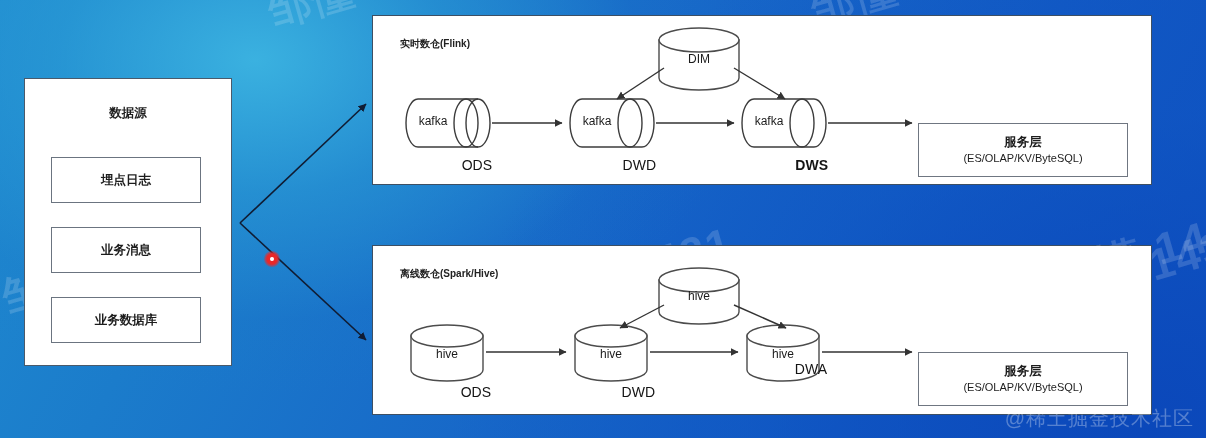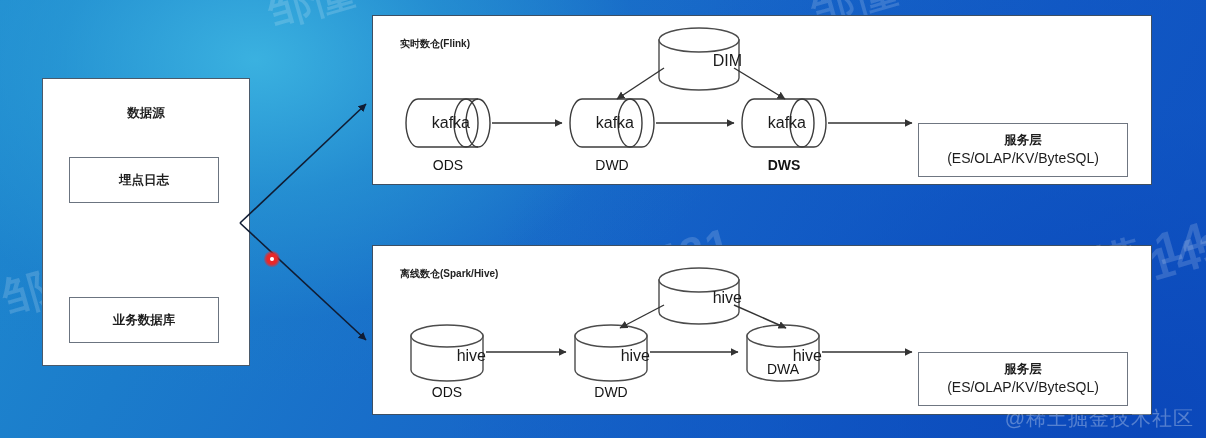--- a/index.html
+++ b/index.html
@@ -60,21 +60,20 @@
     font-weight: 700;
     color: #222;
     white-space: nowrap;
   }
 
   .srcbox {
     position: absolute;
     background: #ffffff;
     border: 1px solid #4a5a6b;
     box-sizing: border-box;
-    margin-left: 18px;
   }
   .src-title {
     position: absolute;
     left: 0; right: 0;
     top: 26px;
     text-align: center;
     font-size: 12.5px;
     font-weight: 700;
     color: #1d1d1d;
   }
@@ -100,36 +99,36 @@
     box-sizing: border-box;
     background: #ffffff;
     display: flex;
     flex-direction: column;
     align-items: center;
     justify-content: center;
     line-height: 1.35;
     margin-top: 28px;
   }
   .svc-l1 { font-size: 12.5px; font-weight: 700; color: #1d1d1d; }
-  .svc-l2 { font-size: 14px; color: #1d1d1d; }
+  .svc-l2 { font-size: 11px; color: #1d1d1d; }
 
   
   .cyl { position: absolute; }
   .cyl svg { display: block; overflow: visible; }
   .cyl-label {
     position: absolute;
     left: 0; right: 0;
+    text-align: center;
+    font-size: 12px;
+    color: #1b1b1b;
+    pointer-events: none;
+  }
+  .stage-label {
+    position: absolute;
     text-align: right;
-    font-size: 16px;
-    color: #1b1b1b;
-    pointer-events: none;
-  }
-  .stage-label {
-    position: absolute;
-    text-align: center;
     font-size: 14px;
     color: #141414;
     white-space: nowrap;
   }
 
   
   .edges {
     position: absolute;
     left: 0; top: 0;
     width: 1206px; height: 438px;
@@ -151,20 +150,21 @@
 
   <div class="wm wm-a">邹懂 1431</div>
   <div class="wm wm-b">邹懂 1431</div>
   <div class="wm wm-c">邹懂 1431</div>
   <div class="wm wm-d">邹懂 1431</div>
   <div class="wm wm-e">邹懂 1431</div>
 
   <div class="srcbox" style="left:24px; top:78px; width:208px; height:288px;">
     <div class="src-title">数据源</div>
     <div class="src-item" style="top:78px;">埋点日志</div>
+    <div class="src-item" style="top:148px;">业务消息</div>
     <div class="src-item" style="top:218px;">业务数据库</div>
   </div>
 
   <div class="panel" style="left:372px; top:15px; width:780px; height:170px;">
   </div>
   <div class="panel-title" style="left:400px; top:37px;">实时数仓(Flink)</div>
 
   <div class="cyl" style="left:656px; top:28px;">
     <svg width="86" height="62" viewBox="0 0 86 62">
       <path d="M3,12 L3,50 A40,12 0 0 0 83,50 L83,12 Z" fill="#ffffff" stroke="#4c4c4c" stroke-width="1.4"></path>

